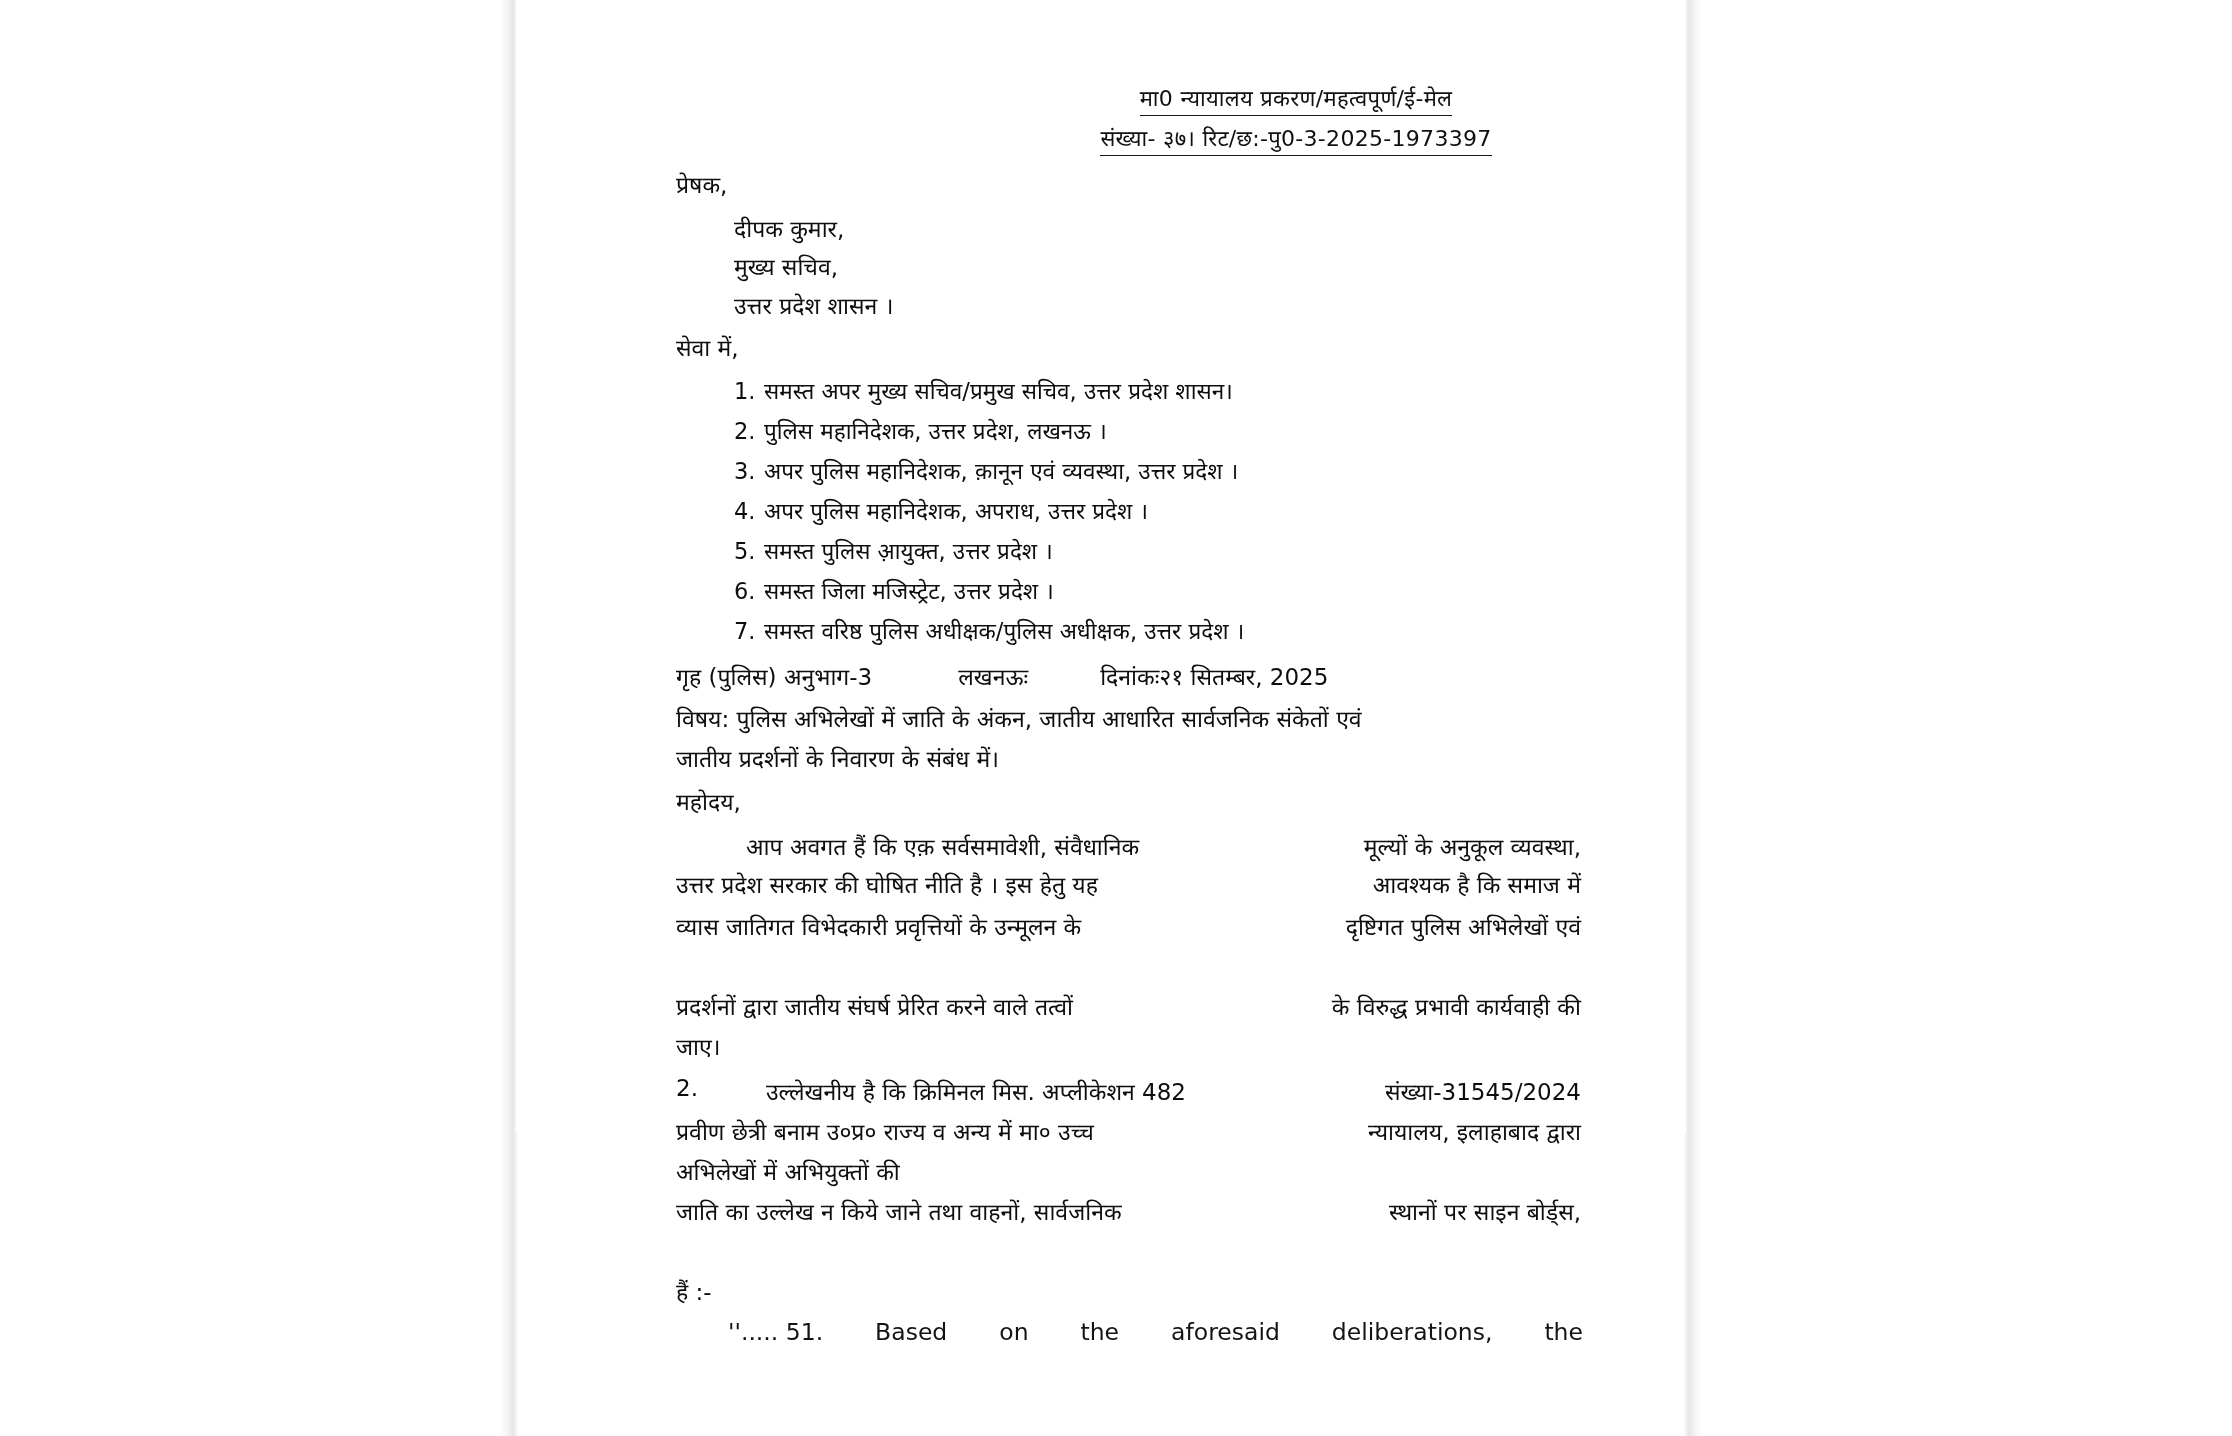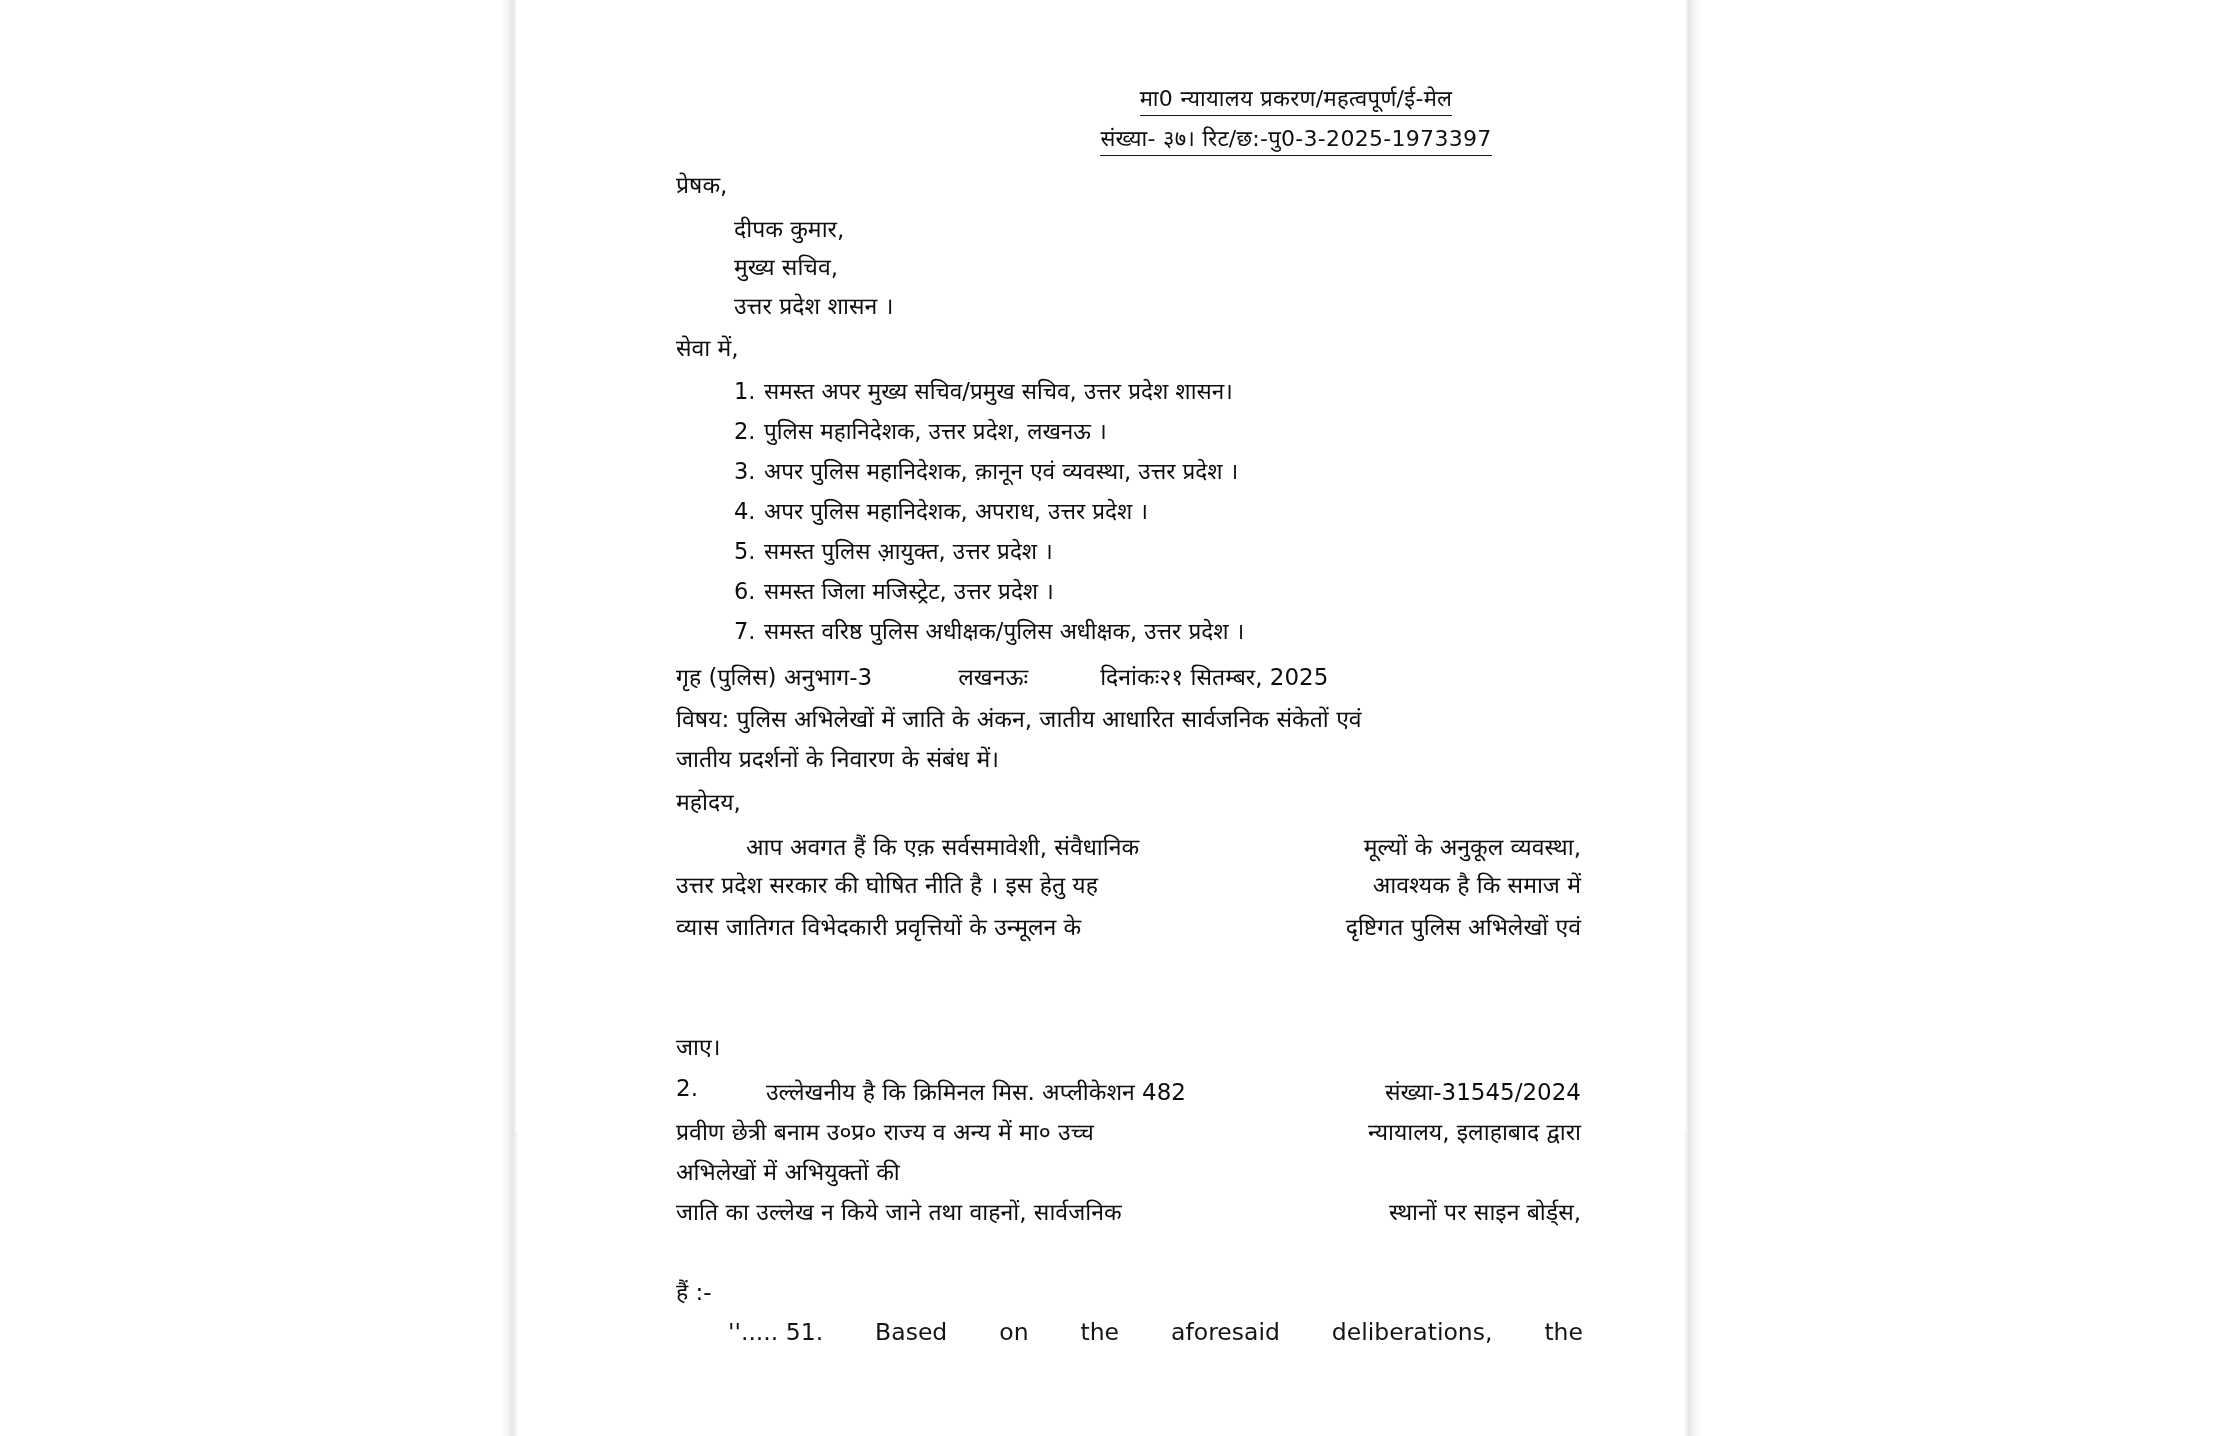--- a/index.html
+++ b/index.html
@@ -190,20 +190,24 @@
         <span>मूल्यों के अनुकूल व्यवस्था,</span>
       </div>
       <div class="jfill" style="left:160px; top:868px; width:905px;">
         <span>उत्तर प्रदेश सरकार की घोषित नीति है । इस हेतु यह</span>
         <span>आवश्यक है कि समाज में</span>
       </div>
       <div class="jfill" style="left:160px; top:910px; width:905px;">
         <span>व्यास    जातिगत विभेदकारी प्रवृत्तियों के उन्मूलन के</span>
         <span>दृष्टिगत पुलिस अभिलेखों एवं</span>
       </div>
+      <div class="jfill" style="left:160px; top:990px; width:905px;">
+        <span>प्रदर्शनों द्वारा जातीय संघर्ष प्रेरित करने वाले तत्वों</span>
+        <span>के विरुद्ध प्रभावी कार्यवाही की</span>
+      </div>
       <div class="jline" style="left:160px; top:1030px;">जाए।</div>
 
       <div class="para-no" style="left:160px; top:1075px;">2.</div>
       <div class="jfill" style="left:160px; top:1075px; width:905px;align-items:center;">
         <span style="padding-left:90px;">उल्लेखनीय है कि क्रिमिनल मिस. अप्लीकेशन 482</span>
         <span>संख्या-31545/2024</span>
       </div>
       <div class="jfill" style="left:160px; top:1115px; width:905px;">
         <span>प्रवीण छेत्री बनाम उ०प्र० राज्य व अन्य में मा० उच्च</span>
         <span>न्यायालय, इलाहाबाद द्वारा</span>

